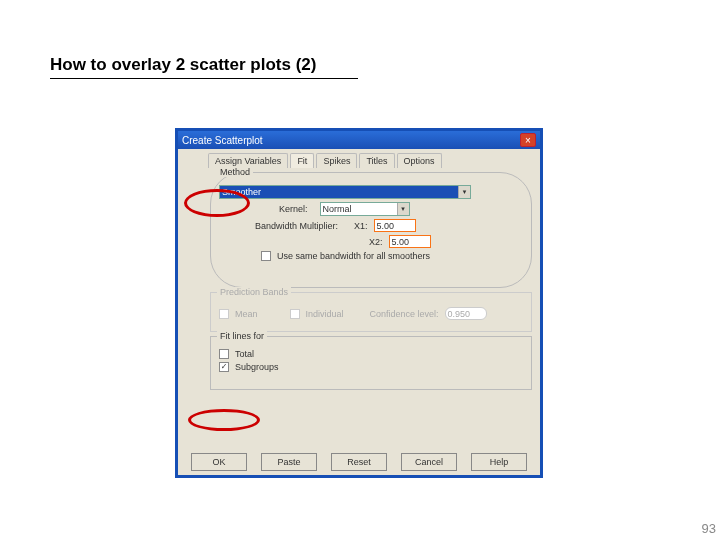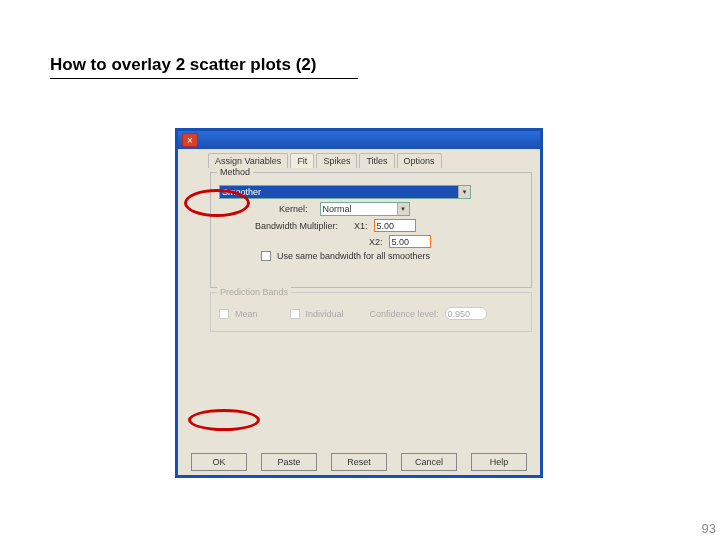--- a/index.html
+++ b/index.html
@@ -155,33 +155,34 @@
   }
 </style>
 </head>
 <body>
 
 <div class="slide-title">How to overlay 2 scatter plots (2)</div>
 <div class="title-underline"></div>
 
 <div class="dialog-wrap">
   <div class="titlebar">
+    <span class="titlebar-text">Create Scatterplot</span>
     <span class="close-btn">×</span>
   </div>
   <div class="dialog-body">
 
     <div class="tab-row">
       <div class="tab">Assign Variables</div>
       <div class="tab active">Fit</div>
       <div class="tab">Spikes</div>
       <div class="tab">Titles</div>
       <div class="tab">Options</div>
     </div>
 
-    <div class="fieldset" style="height:116px;">
+    <div class="fieldset" style="height:116px;border-radius:32px;">
       <span class="legend">Method</span>
 
       <div class="row" style="margin-top:6px;">
         <div class="combo selected-blue" style="width:252px;flex:none;">
           <span>Smoother</span>
           <span class="caret">▾</span>
         </div>
       </div>
 
       <div class="row" style="margin-left:60px;">
@@ -215,20 +216,31 @@
         <span class="label">Mean</span>
         <span style="width:20px;"></span>
         <span class="checkbox" style="border-color:#ccc;"></span>
         <span class="label">Individual</span>
         <span style="width:14px;"></span>
         <span class="label">Confidence level:</span>
         <div class="textbox" style="border-color:#ccc;color:#aaa;border-radius:6px;">0.950</div>
       </div>
     </div>
 
+    <div class="fieldset" style="height:54px;">
+      <span class="legend">Fit lines for</span>
+      <div class="row" style="margin-top:6px;">
+        <span class="checkbox"></span>
+        <span class="label">Total</span>
+      </div>
+      <div class="row">
+        <span class="checkbox">✓</span>
+        <span class="label">Subgroups</span>
+      </div>
+    </div>
 
     <div class="btn-row">
       <div class="btn">OK</div>
       <div class="btn">Paste</div>
       <div class="btn">Reset</div>
       <div class="btn">Cancel</div>
       <div class="btn">Help</div>
     </div>
 
     <div class="ellipse-highlight" style="top:40px;left:6px;width:66px;height:28px;"></div>

